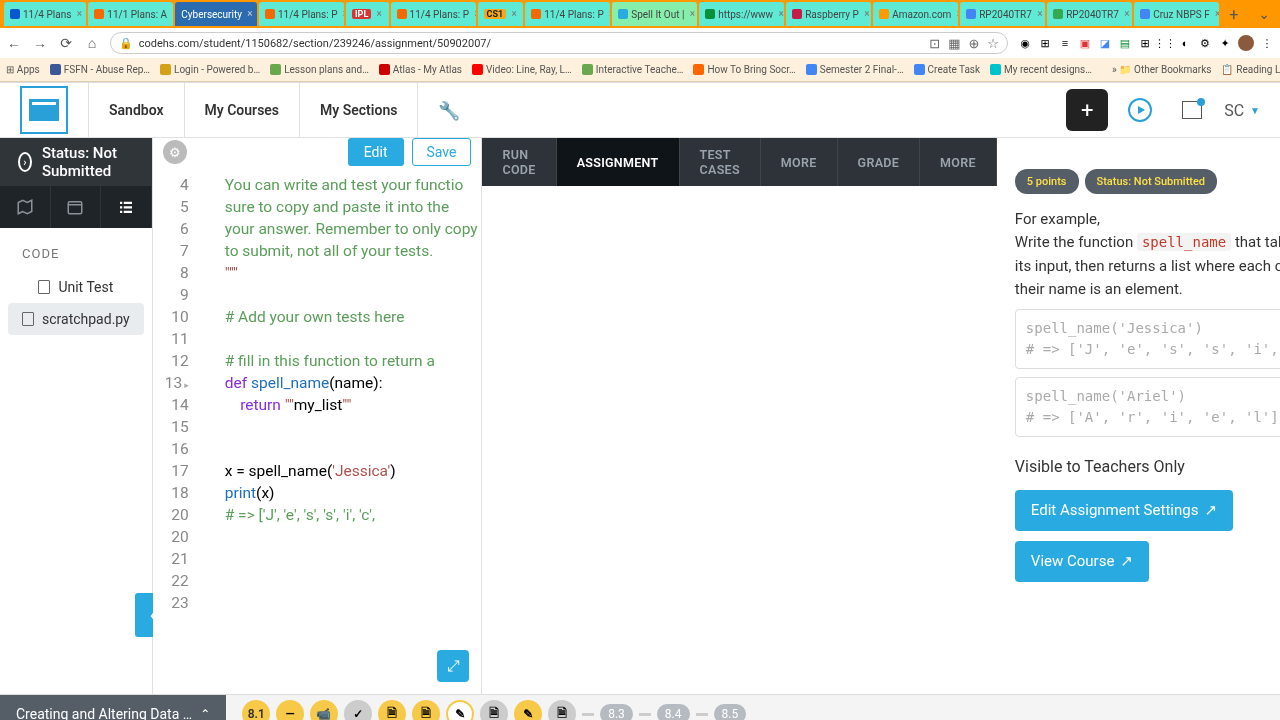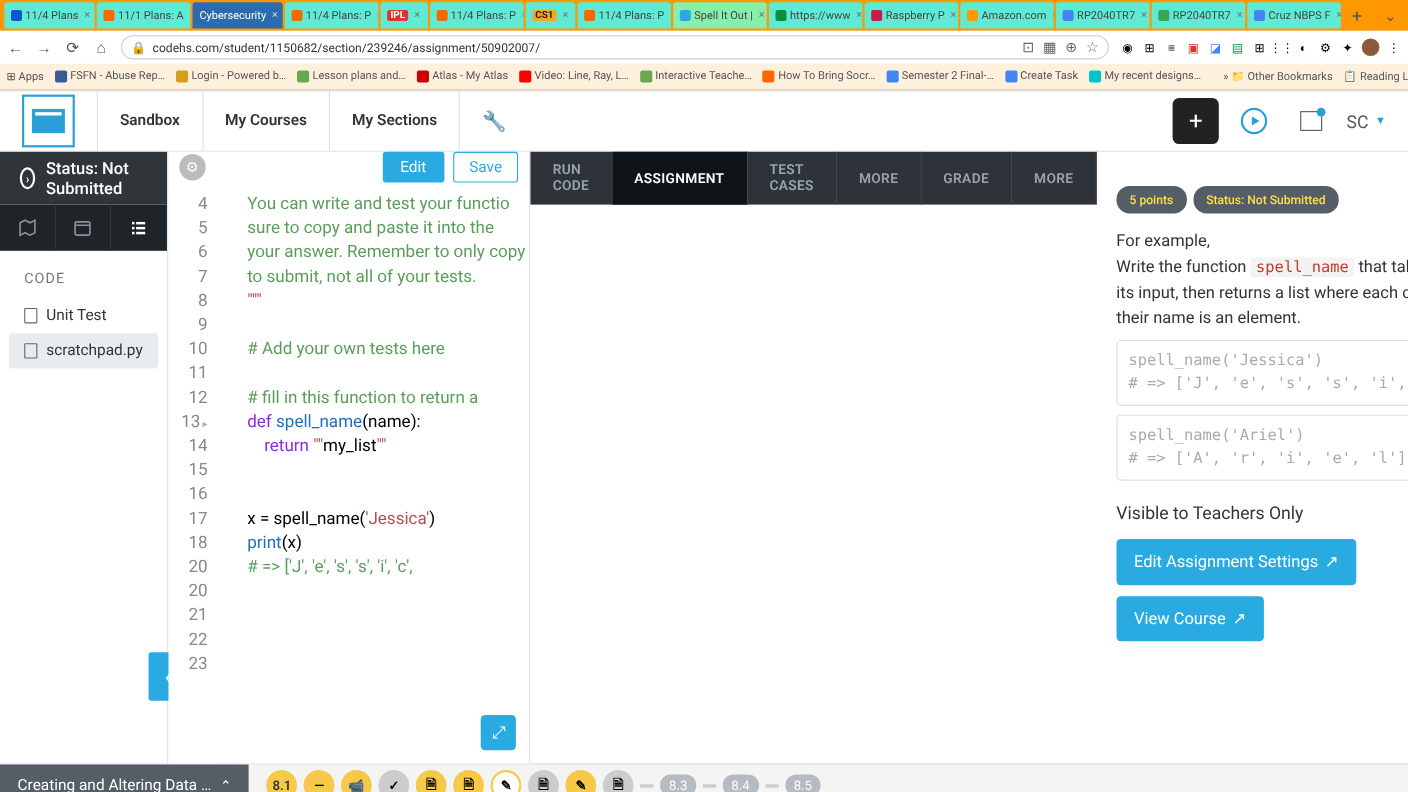--- a/index.html
+++ b/index.html
@@ -48,21 +48,21 @@
 .main { display: flex; height: 556px; }
 
 
 .sidebar { width: 294px; background: #fff; display:flex; flex-direction:column; }
 .status-bar { background: #30353a; color: #fff; height: 48px; display: flex; align-items: center; padding: 0 18px; font-size: 15px; font-weight: 500; gap: 10px; }
 .status-icon { width: 20px; height: 20px; border: 2px solid #fff; border-radius: 50%; display:flex; align-items:center; justify-content:center; font-size:11px; }
 .view-tabs { background: #1f2428; height: 42px; display: flex; }
 .view-tab { flex: 1; display: flex; align-items: center; justify-content: center; color: #8a9199; border-right: 1px solid #30353a; cursor:pointer; }
 .view-tab.active { color: #fff; }
 .files-hdr { padding: 18px 22px 10px; font-size: 13px; letter-spacing: 1px; color: #777; }
-.file-item { padding: 8px 22px; font-size: 14px; color: #333; display:flex; align-items:center; gap:8px; cursor:pointer; }
+.file-item { padding: 8px 22px; font-size: 14px; color: #333; display:flex; align-items:center; gap:8px; cursor:pointer;justify-content:center; }
 .file-item.sel { background: #e9ecef; border-radius: 4px; margin: 0 8px; padding: 8px 14px; }
 .file-ic { width:12px; height:14px; border: 1.2px solid #666; border-radius: 1px; position:relative; }
 
 
 .editor-panel { width: 406px; background: #fff; border-left: 1px solid #e0e0e0; border-right: 1px solid #e0e0e0; display:flex; flex-direction:column; position:relative; }
 .editor-header { display: flex; align-items: center; padding: 12px 10px 8px; gap: 8px; }
 .problem-title { font-size: 21px; font-weight: 500; color: #333; flex: 1; white-space:nowrap; }
 .submit-btn { background: #29abe2; color: #fff; padding: 10px 18px; border-radius: 4px; font-size: 14px; font-weight: 500; cursor:pointer; }
 .editor-tools { display: flex; align-items: center; padding: 0 10px 8px; gap: 8px; }
 .gear { width: 24px; height: 24px; background: #bbb; border-radius: 50%; display:flex; align-items:center; justify-content:center; color:#fff; font-size:13px; cursor:pointer; }

